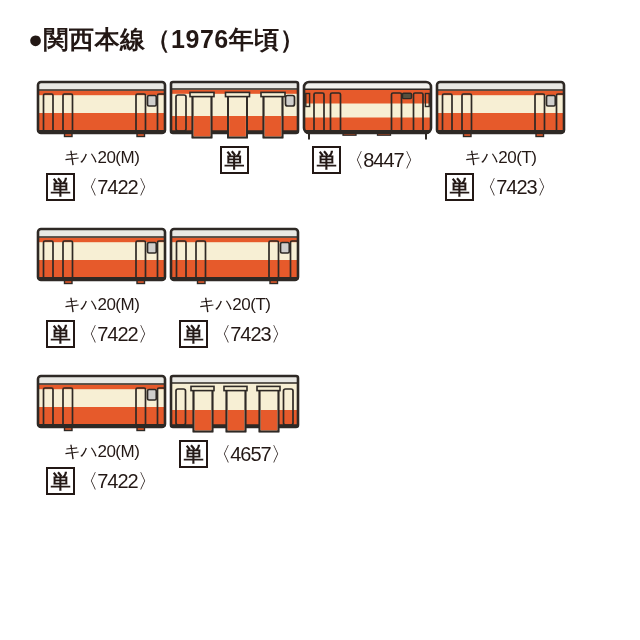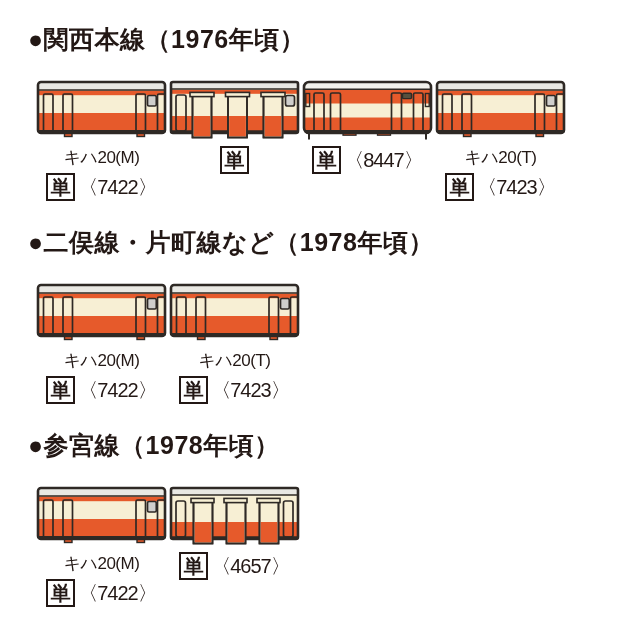--- a/index.html
+++ b/index.html
@@ -164,21 +164,20 @@
 </svg></div>
           <div class="car-name">キハ20(T)</div>
           <div class="car-id-row">
             <span class="tan-box">単</span>
             <span class="product-number">〈7423〉</span>
           </div>
         </figure>
       </div>
     </section>
     <section>
-      <h2 class="section-title">●二俣線・片町線など（1978年頃）</h2>
       <div class="car-row">
         <figure class="car-block">
           <div class="car-icon"><svg viewBox="0 0 131 62" width="131" height="62" xmlns="http://www.w3.org/2000/svg">
 <defs>
                 <clipPath id="cp4">
                   <rect x="2" y="2" width="127" height="51" rx="3"></rect>
                 </clipPath>
               </defs>
 <g clip-path="url(#cp4)">
 <rect x="2" y="2" width="127" height="51" fill="#F7EFD4"></rect>
@@ -229,21 +228,20 @@
 </svg></div>
           <div class="car-name">キハ20(T)</div>
           <div class="car-id-row">
             <span class="tan-box">単</span>
             <span class="product-number">〈7423〉</span>
           </div>
         </figure>
       </div>
     </section>
     <section>
-      <h2 class="section-title">●参宮線（1978年頃）</h2>
       <div class="car-row">
         <figure class="car-block">
           <div class="car-icon"><svg viewBox="0 0 131 62" width="131" height="62" xmlns="http://www.w3.org/2000/svg">
 <defs>
                 <clipPath id="cp6">
                   <rect x="2" y="2" width="127" height="51" rx="3"></rect>
                 </clipPath>
               </defs>
 <g clip-path="url(#cp6)">
 <rect x="2" y="2" width="127" height="51" fill="#F7EFD4"></rect>

